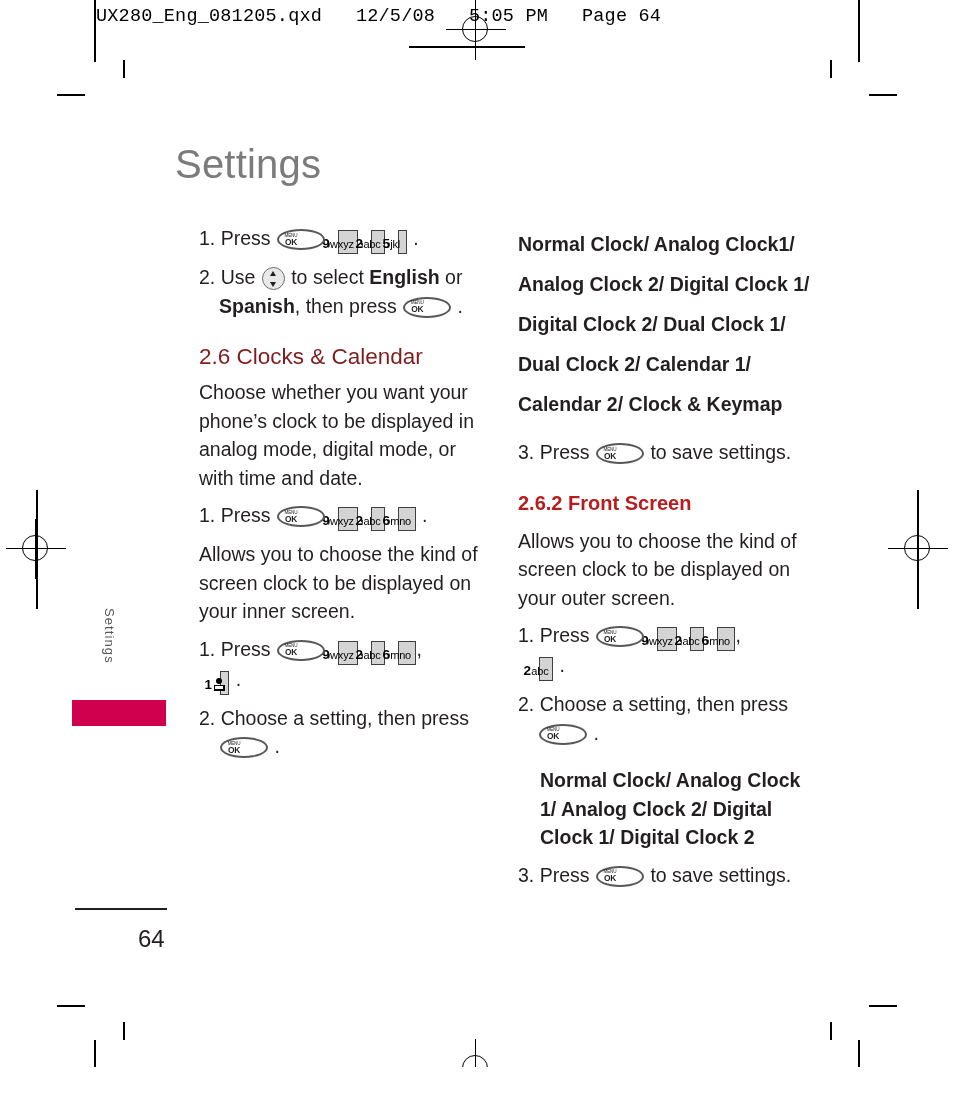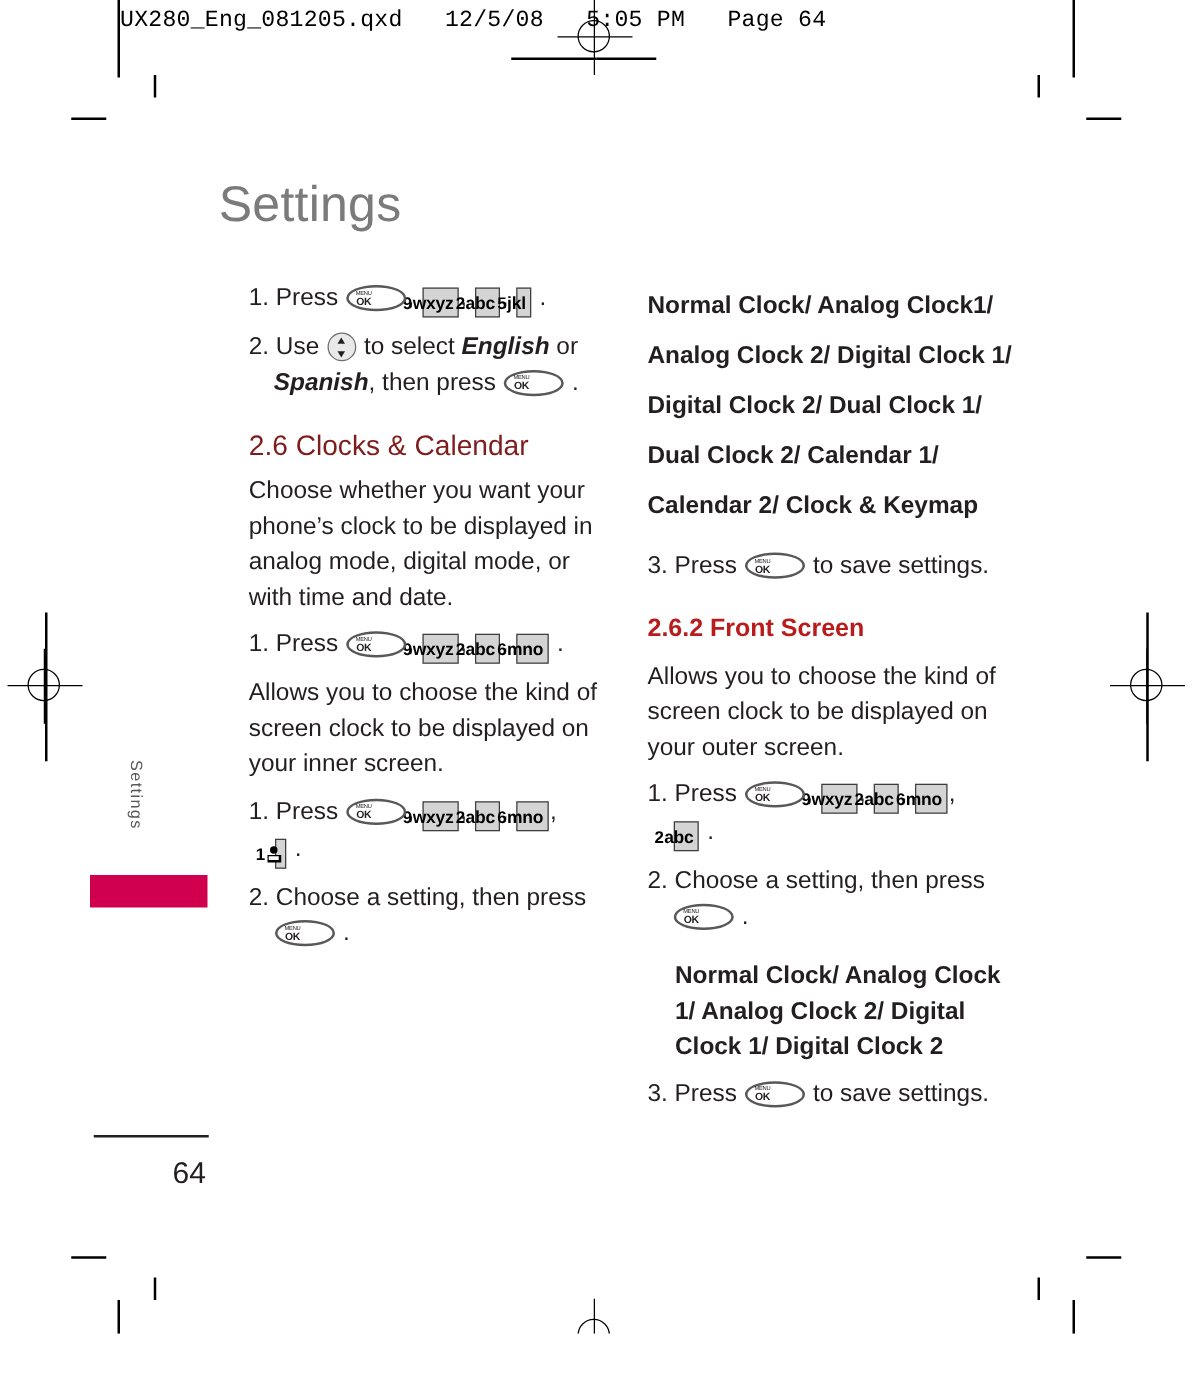--- a/index.html
+++ b/index.html
@@ -115,21 +115,21 @@
     margin: 0 0 9px 0;
     padding-left: 22px;
     font-weight: bold;
   }
   p.optlist {
     margin: 0 0 14px 0;
     font-weight: bold;
     line-height: 40px;
   }
   .gap { height: 10px; }
-  b.kw { font-weight: bold; font-style: italic; }
+  b.kw { font-weight: bold; }
 
   
   .key-ok {
     display: inline-block;
     width: 21px;
     height: 21px;
     border-radius: 50%;
     background: #ffffff;
     border: 2.4px solid #58585b;
     position: relative;
@@ -201,25 +201,24 @@
     line-height: 1;
     white-space: nowrap;
   }
   .key-num .d {
     font-size: 13.5px;
     font-weight: bold;
     color: #000;
     letter-spacing: -0.2px;
   }
   .key-num .l {
-    font-size: 14px;
+    font-size: 11px;
     color: #000;
     letter-spacing: -0.2px;
     margin-left: 0.5px;
-    font-weight: bold;
   }
   .vm-glyph {
     display: inline-block;
     width: 11px;
     height: 13px;
     position: relative;
     vertical-align: -2px;
     margin-left: 2px;
   }
   .vm-glyph .vm-top {

